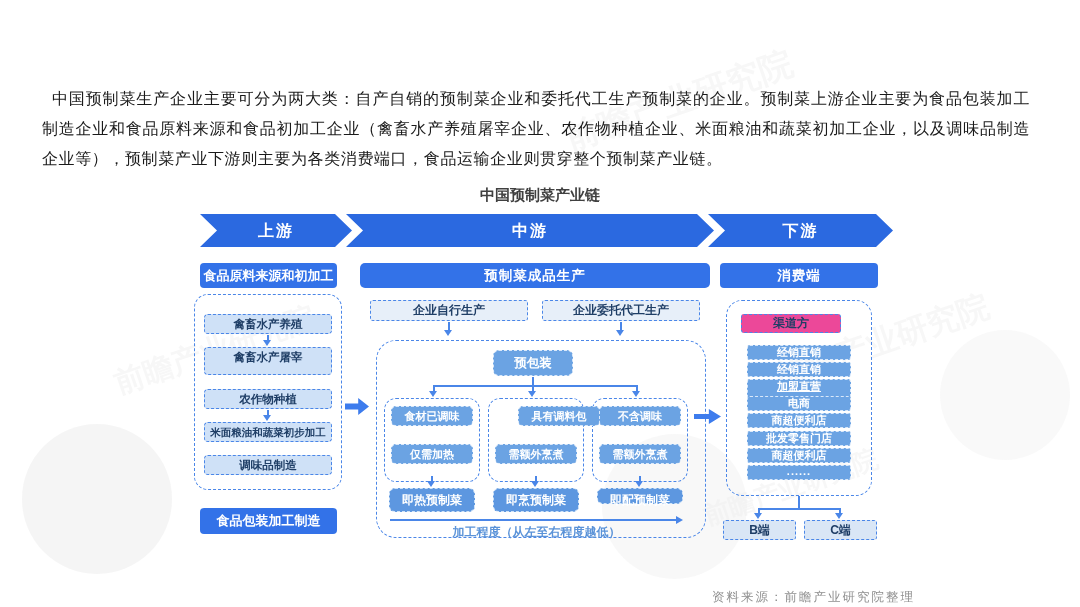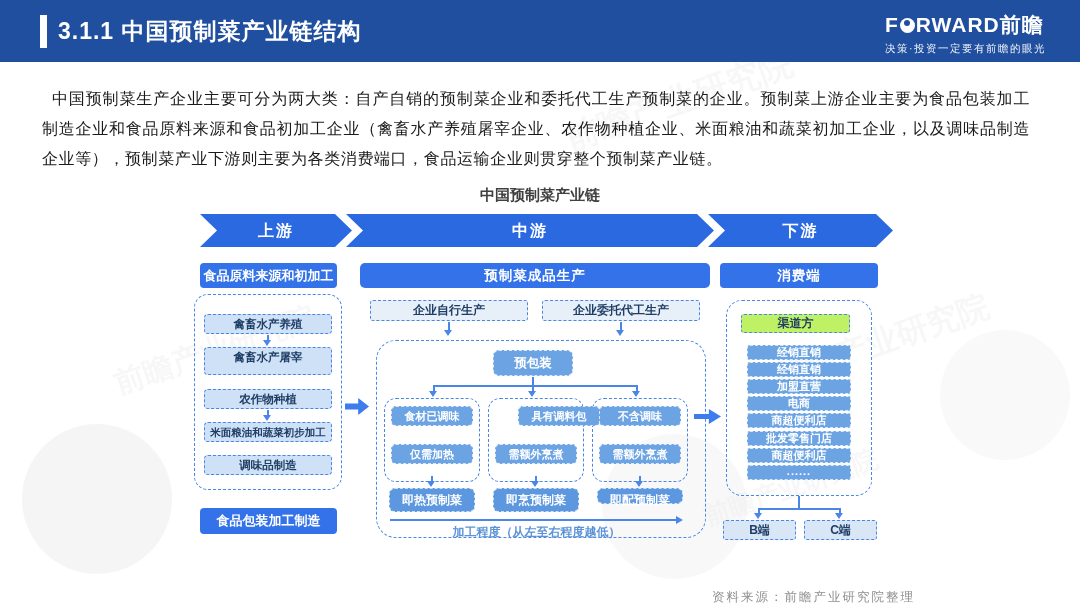--- a/index.html
+++ b/index.html
@@ -56,33 +56,20 @@
 <div class="page">
 
   <div class="wm" style="left:560px; top:78px; font-size:34px;">前瞻产业研究院</div>
   <div class="wm" style="left:110px; top:330px; font-size:30px;">前瞻产业研究院</div>
   <div class="wm" style="left:770px; top:320px; font-size:32px;">前瞻产业研究院</div>
   <div class="wm" style="left:700px; top:470px; font-size:26px;">前瞻产业研究院</div>
   <div class="wmc" style="left:22px; top:424px; width:150px; height:150px;"></div>
   <div class="wmc" style="left:602px; top:434px; width:145px; height:145px; opacity:.4;"></div>
   <div class="wmc" style="left:940px; top:330px; width:130px; height:130px; opacity:.35;"></div>
 
-  <header class="topbar">
-    <div class="accent"></div>
-    <div class="ttl">3.1.1 中国预制菜产业链结构</div>
-    <div class="logo">
-      <div class="logo-line">
-        <span>F</span>
-          <span class="logo-o"></span>
-          <span>RWARD</span>
-          <span>前瞻</span>
-      </div>
-      <div class="tagline">决策·投资一定要有前瞻的眼光</div>
-    </div>
-  </header>
 
   <p class="para">中国预制菜生产企业主要可分为两大类：自产自销的预制菜企业和委托代工生产预制菜的企业。预制菜上游企业主要为食品包装加工制造企业和食品原料来源和食品初加工企业（禽畜水产养殖屠宰企业、农作物种植企业、米面粮油和蔬菜初加工企业，以及调味品制造企业等），预制菜产业下游则主要为各类消费端口，食品运输企业则贯穿整个预制菜产业链。</p>
 
   <div class="dg-title">中国预制菜产业链</div>
 
   <div class="band" style="left:200px; width:152px;">上游</div>
   <div class="band" style="left:346px; width:368px;">中游</div>
   <div class="band" style="left:708px; width:185px;">下游</div>
 
   <div class="sbtn" style="left:200px; top:263px; width:137px; height:25px; line-height:25px; font-size:13px;">食品原料来源和初加工</div>
@@ -151,25 +138,25 @@
 
   <div class="hline" style="left:390px; top:519px; width:286px;"></div>
   <div class="hd-right" style="left:676px; top:515.5px;"></div>
   <div class="axis-label" style="left:390px; top:524px; width:293px;">加工程度（从左至右程度越低）</div>
 
   <div class="bigarrow" style="left:694px; top:409px; width:27px; height:15px;"></div>
 
   <div class="sbtn" style="left:720px; top:263px; width:158px; height:25px; line-height:25px; font-size:13.5px; letter-spacing:1px;">消费端</div>
   <div class="dashc" style="left:726px; top:300px; width:146px; height:196px; border-radius:16px;"></div>
 
-  <div class="xbox" style="left:741px; top:314px; width:109px; height:19px; line-height:17px; font-size:12px; background:#bef264;">渠道方</div>
+  <div class="xbox" style="left:741px; top:314px; width:100px; height:19px; line-height:17px; font-size:12px; background:#ec4899;">渠道方</div>
 
   <div class="mbox" style="left:747px; top:345px; width:104px; height:15px; line-height:13px; font-size:11px; border-radius:3px;">经销直销</div>
   <div class="mbox" style="left:747px; top:362px; width:104px; height:15px; line-height:13px; font-size:11px; border-radius:3px;">经销直销</div>
-  <div class="mbox" style="left:747px; top:379px; width:104px; height:15px; line-height:13px; font-size:11px; border-radius:3px;">加盟直营</div>
+  <div class="mbox" style="left:747px; top:379px; width:104px; height:31px; line-height:13px; font-size:11px; border-radius:3px;text-decoration:underline;">加盟直营</div>
   <div class="mbox" style="left:747px; top:396px; width:104px; height:15px; line-height:13px; font-size:11px; border-radius:3px;">电商</div>
   <div class="mbox" style="left:747px; top:413px; width:104px; height:15px; line-height:13px; font-size:11px; border-radius:3px;">商超便利店</div>
   <div class="mbox" style="left:747px; top:431px; width:104px; height:15px; line-height:13px; font-size:11px; border-radius:3px;">批发零售门店</div>
   <div class="mbox" style="left:747px; top:448px; width:104px; height:15px; line-height:13px; font-size:11px; border-radius:3px;">商超便利店</div>
   <div class="mbox" style="left:747px; top:465px; width:104px; height:15px; line-height:11px; font-size:11px; border-radius:3px; letter-spacing:1px;">......</div>
 
   <div class="vline" style="left:798px; top:496px; height:12px;"></div>
   <div class="hline" style="left:758px; top:508px; width:82px;"></div>
   <div class="vline" style="left:758px; top:508px; height:5px;"></div>
   <div class="hd-down" style="left:754px; top:513px;"></div>

